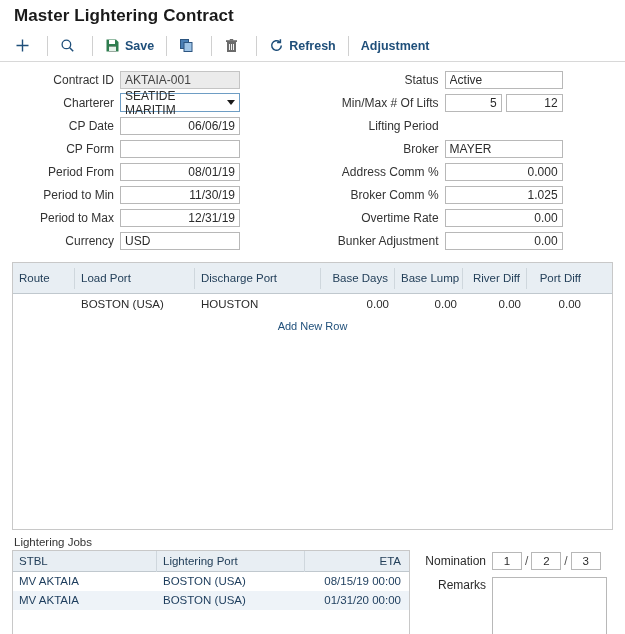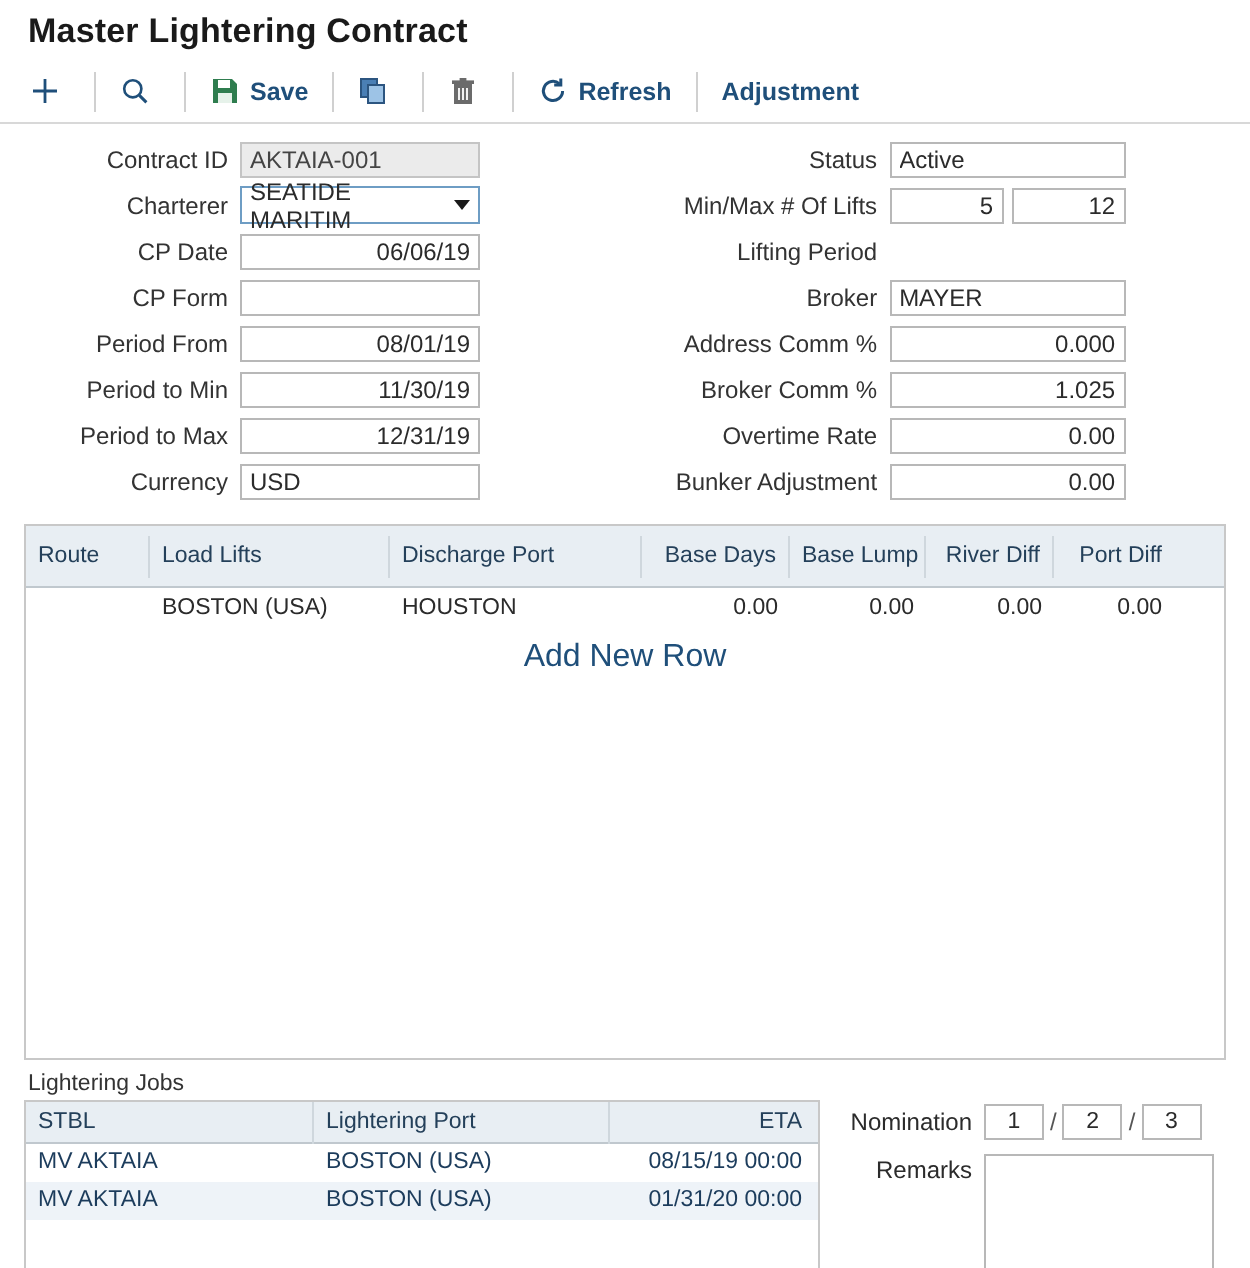--- a/index.html
+++ b/index.html
@@ -157,21 +157,21 @@
     padding: 0 6px;
     height: 20px;
     line-height: 20px;
     overflow: hidden;
     white-space: nowrap;
   }
   .gc.num, .gh.num { text-align: right; }
   .addrow {
     text-align: center;
     color: #1f4f7a;
-    font-size: 16px;
+    font-size: 11px;
     padding-top: 6px;
     cursor: pointer;
   }
 
   
   .section-label {
     margin: 6px 0 2px 14px;
     font-size: 11.5px;
     color: #333;
   }
@@ -473,21 +473,21 @@
         <div class="fctl right w118">
           <span class="txt">0.00</span>
         </div>
       </div>
     </div>
   </div>
 
   <div class="grid-box">
     <div class="grid-head">
       <div class="gh" style="width:62px">Route</div>
-      <div class="gh" style="width:120px">Load Lifts</div>
+      <div class="gh" style="width:120px">Load Port</div>
       <div class="gh" style="width:126px">Discharge Port</div>
       <div class="gh num" style="width:74px">Base Days</div>
       <div class="gh num" style="width:68px">Base Lump</div>
       <div class="gh num" style="width:64px">River Diff</div>
       <div class="gh num" style="width:60px;border-right:none">Port Diff</div>
     </div>
 
     <div class="grid-row">
       <div class="gc" style="width:62px"></div>
       <div class="gc" style="width:120px">BOSTON (USA)</div>

